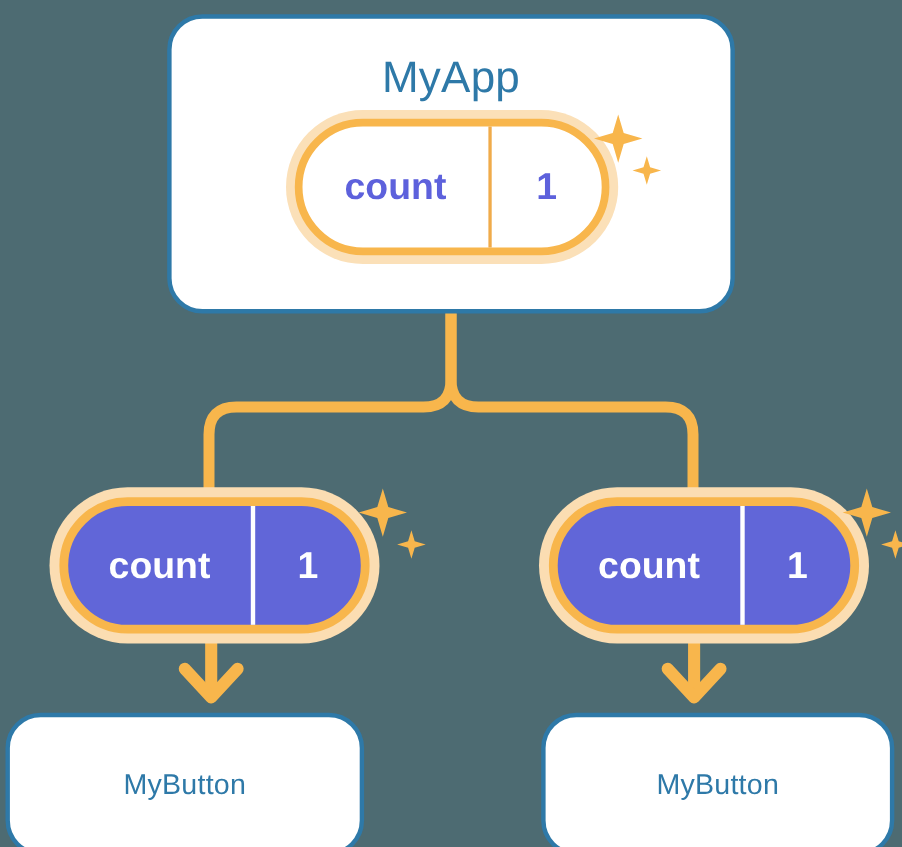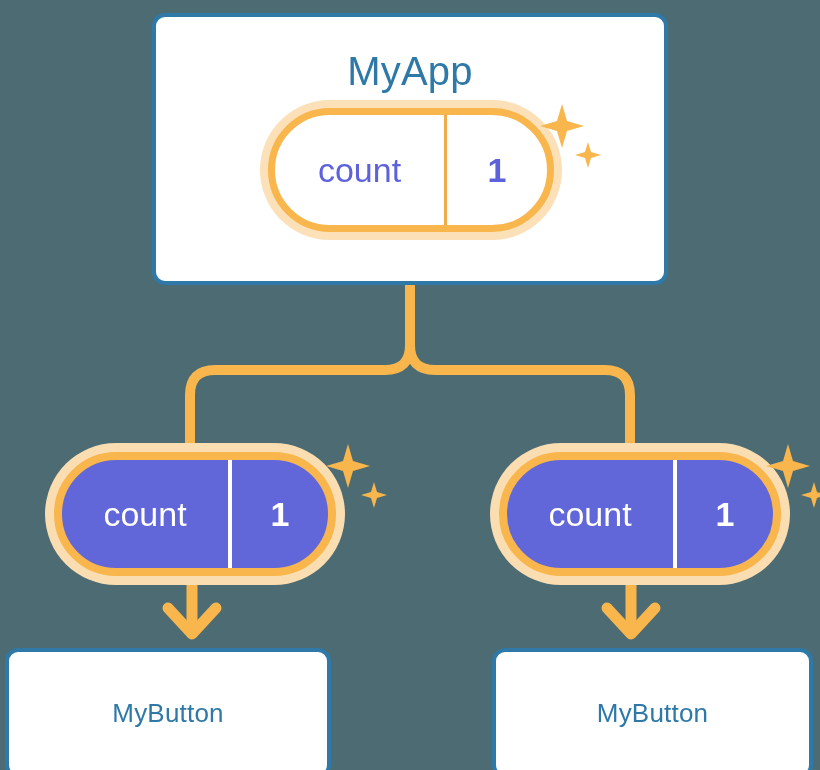--- a/index.html
+++ b/index.html
@@ -28,21 +28,21 @@
     width: 820px;
     height: 770px;
     z-index: 1;
   }
 
   
   .card {
     position: absolute;
     background: #ffffff;
     border: 4px solid #2e79a8;
-    border-radius: 13px;
+    border-radius: 32px;
     box-sizing: border-box;
     z-index: 3;
   }
   .card-title {
     color: #2e79a8;
     font-size: 38px;
     font-weight: 400;
     letter-spacing: 0.2px;
     text-align: center;
     white-space: nowrap;
@@ -104,21 +104,21 @@
     box-sizing: border-box;
     border: 7px solid #f8b64c;
     border-radius: 999px;
     z-index: 1;
   }
   .pill-key, .pill-val {
     display: flex;
     align-items: center;
     justify-content: center;
     box-sizing: border-box;
-    font-weight: 400;
+    font-weight: 700;
   }
   .pill-val {
     font-weight: 700;
   }
 
   
   #app-pill-wrap { left: 268px; top: 108px; }
   #app-pill-wrap .pill-halo {
     left: -8px; top: -8px;
     width: 302px; height: 140px;

